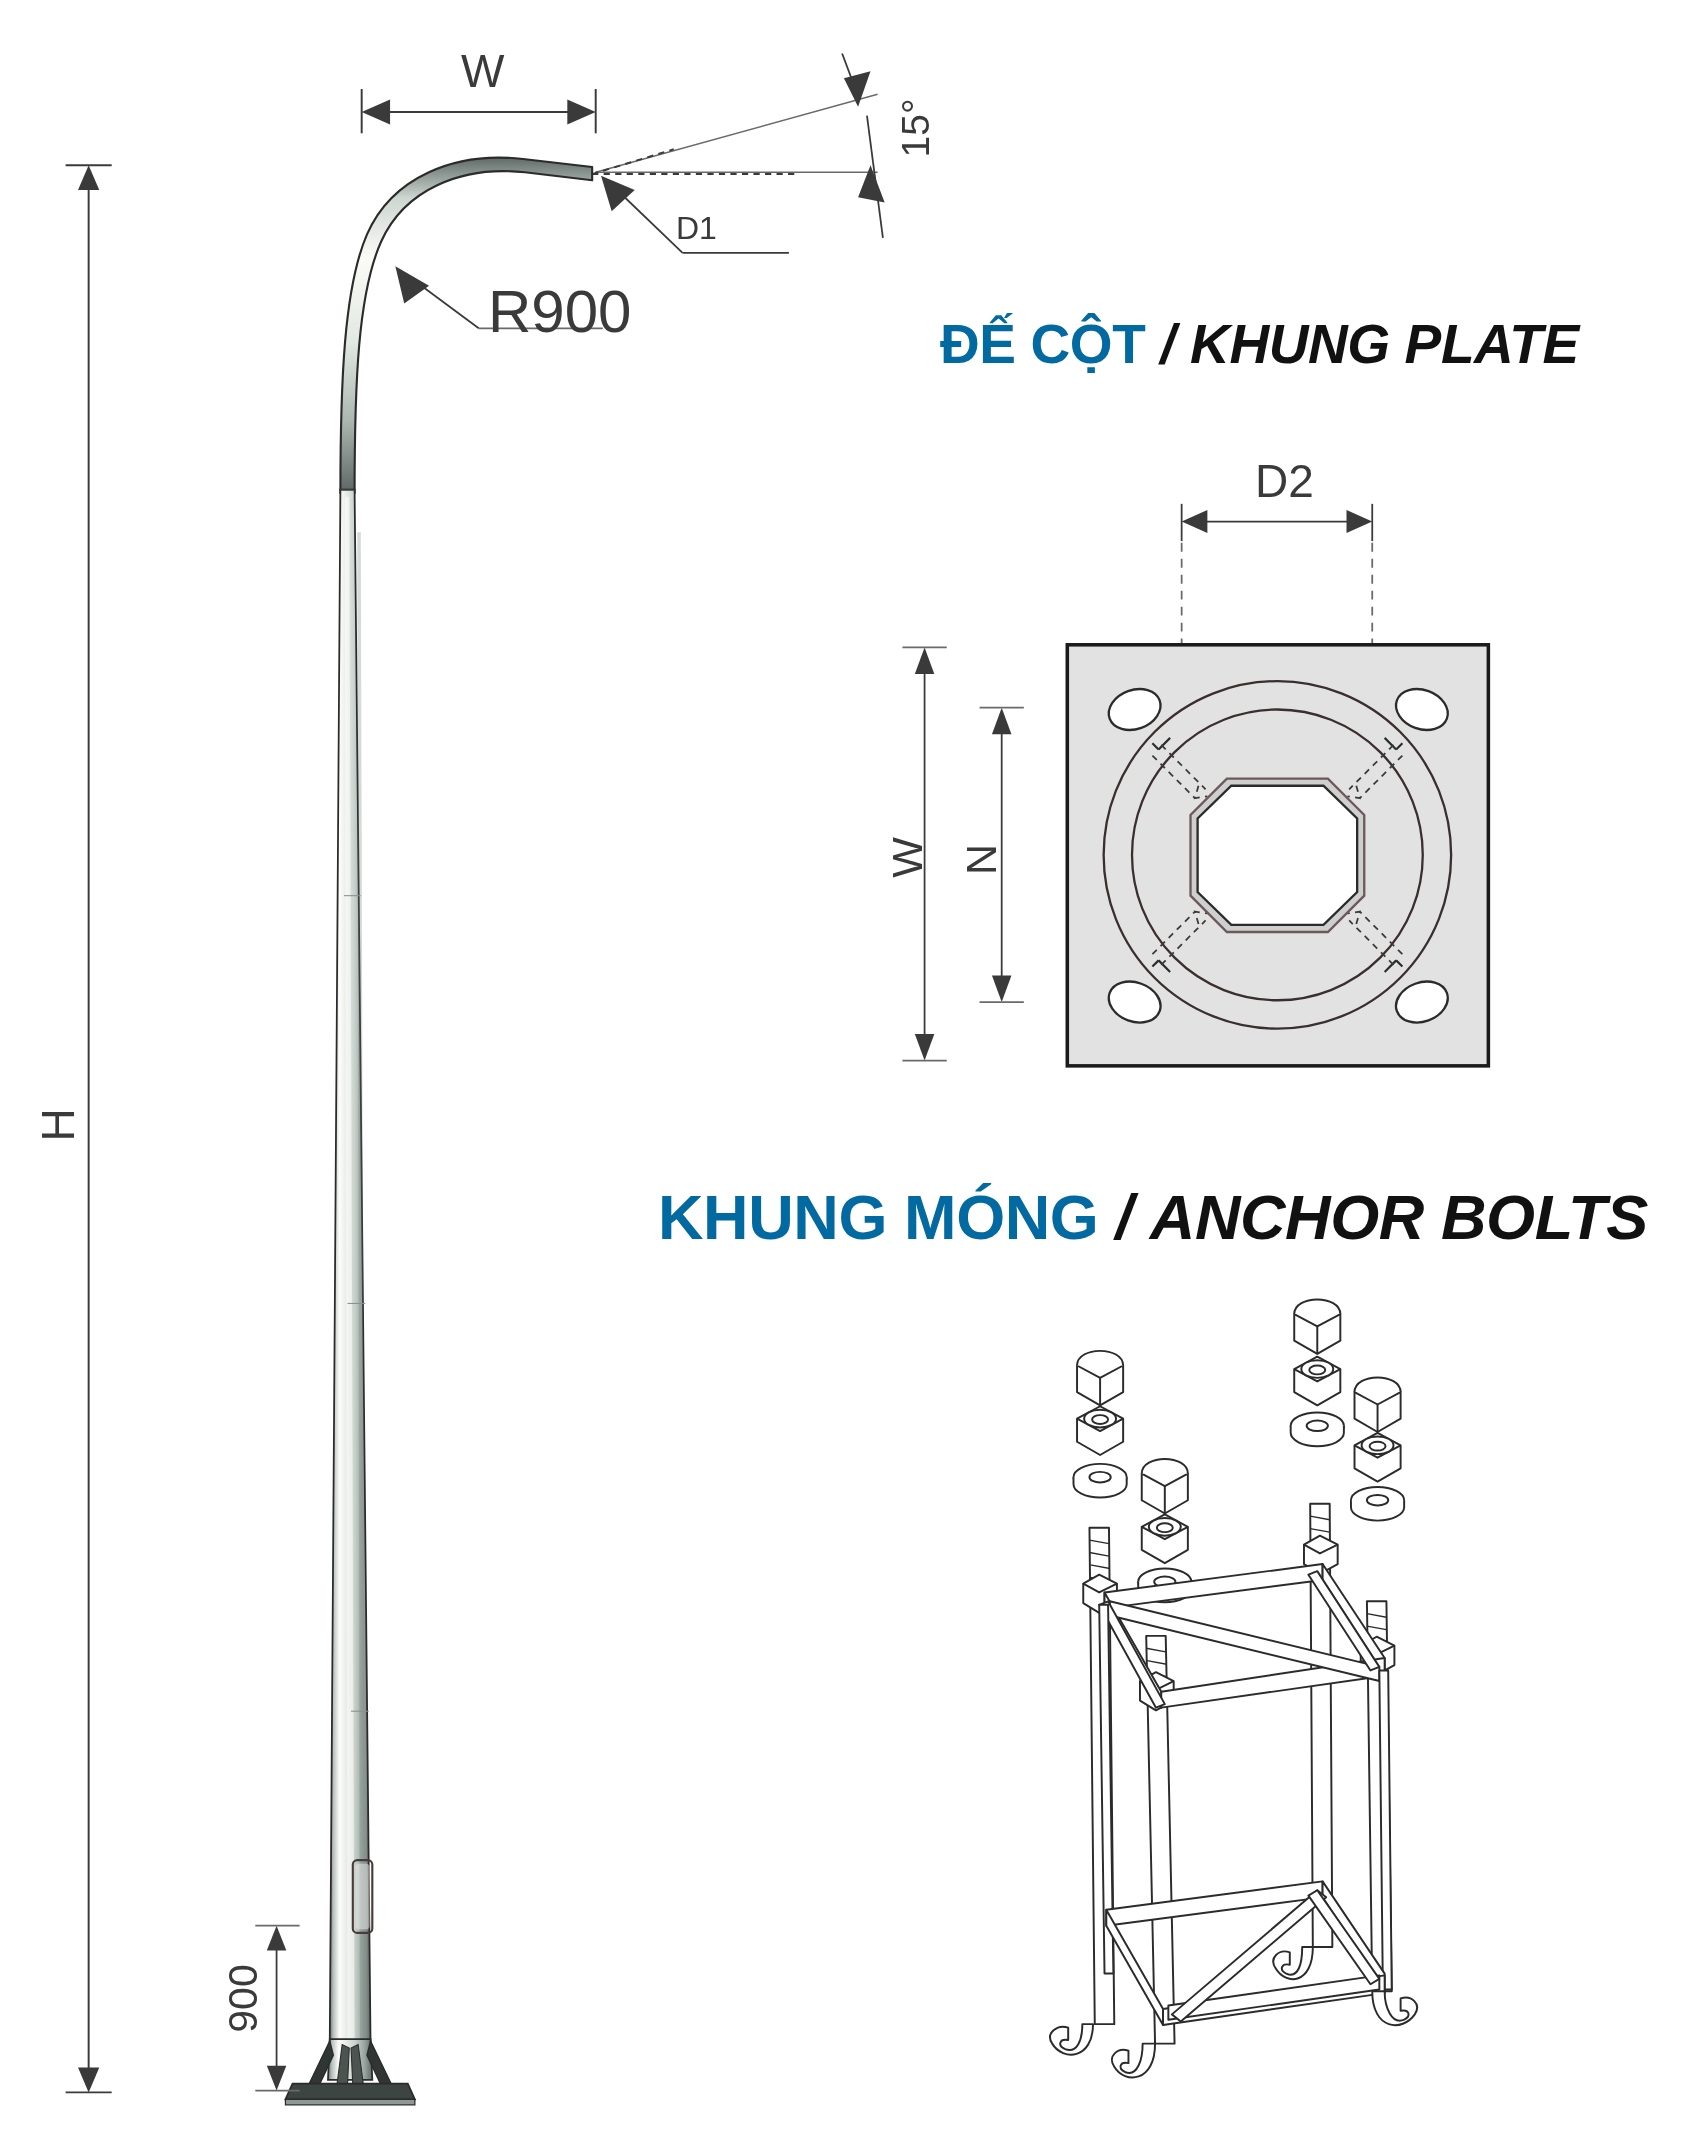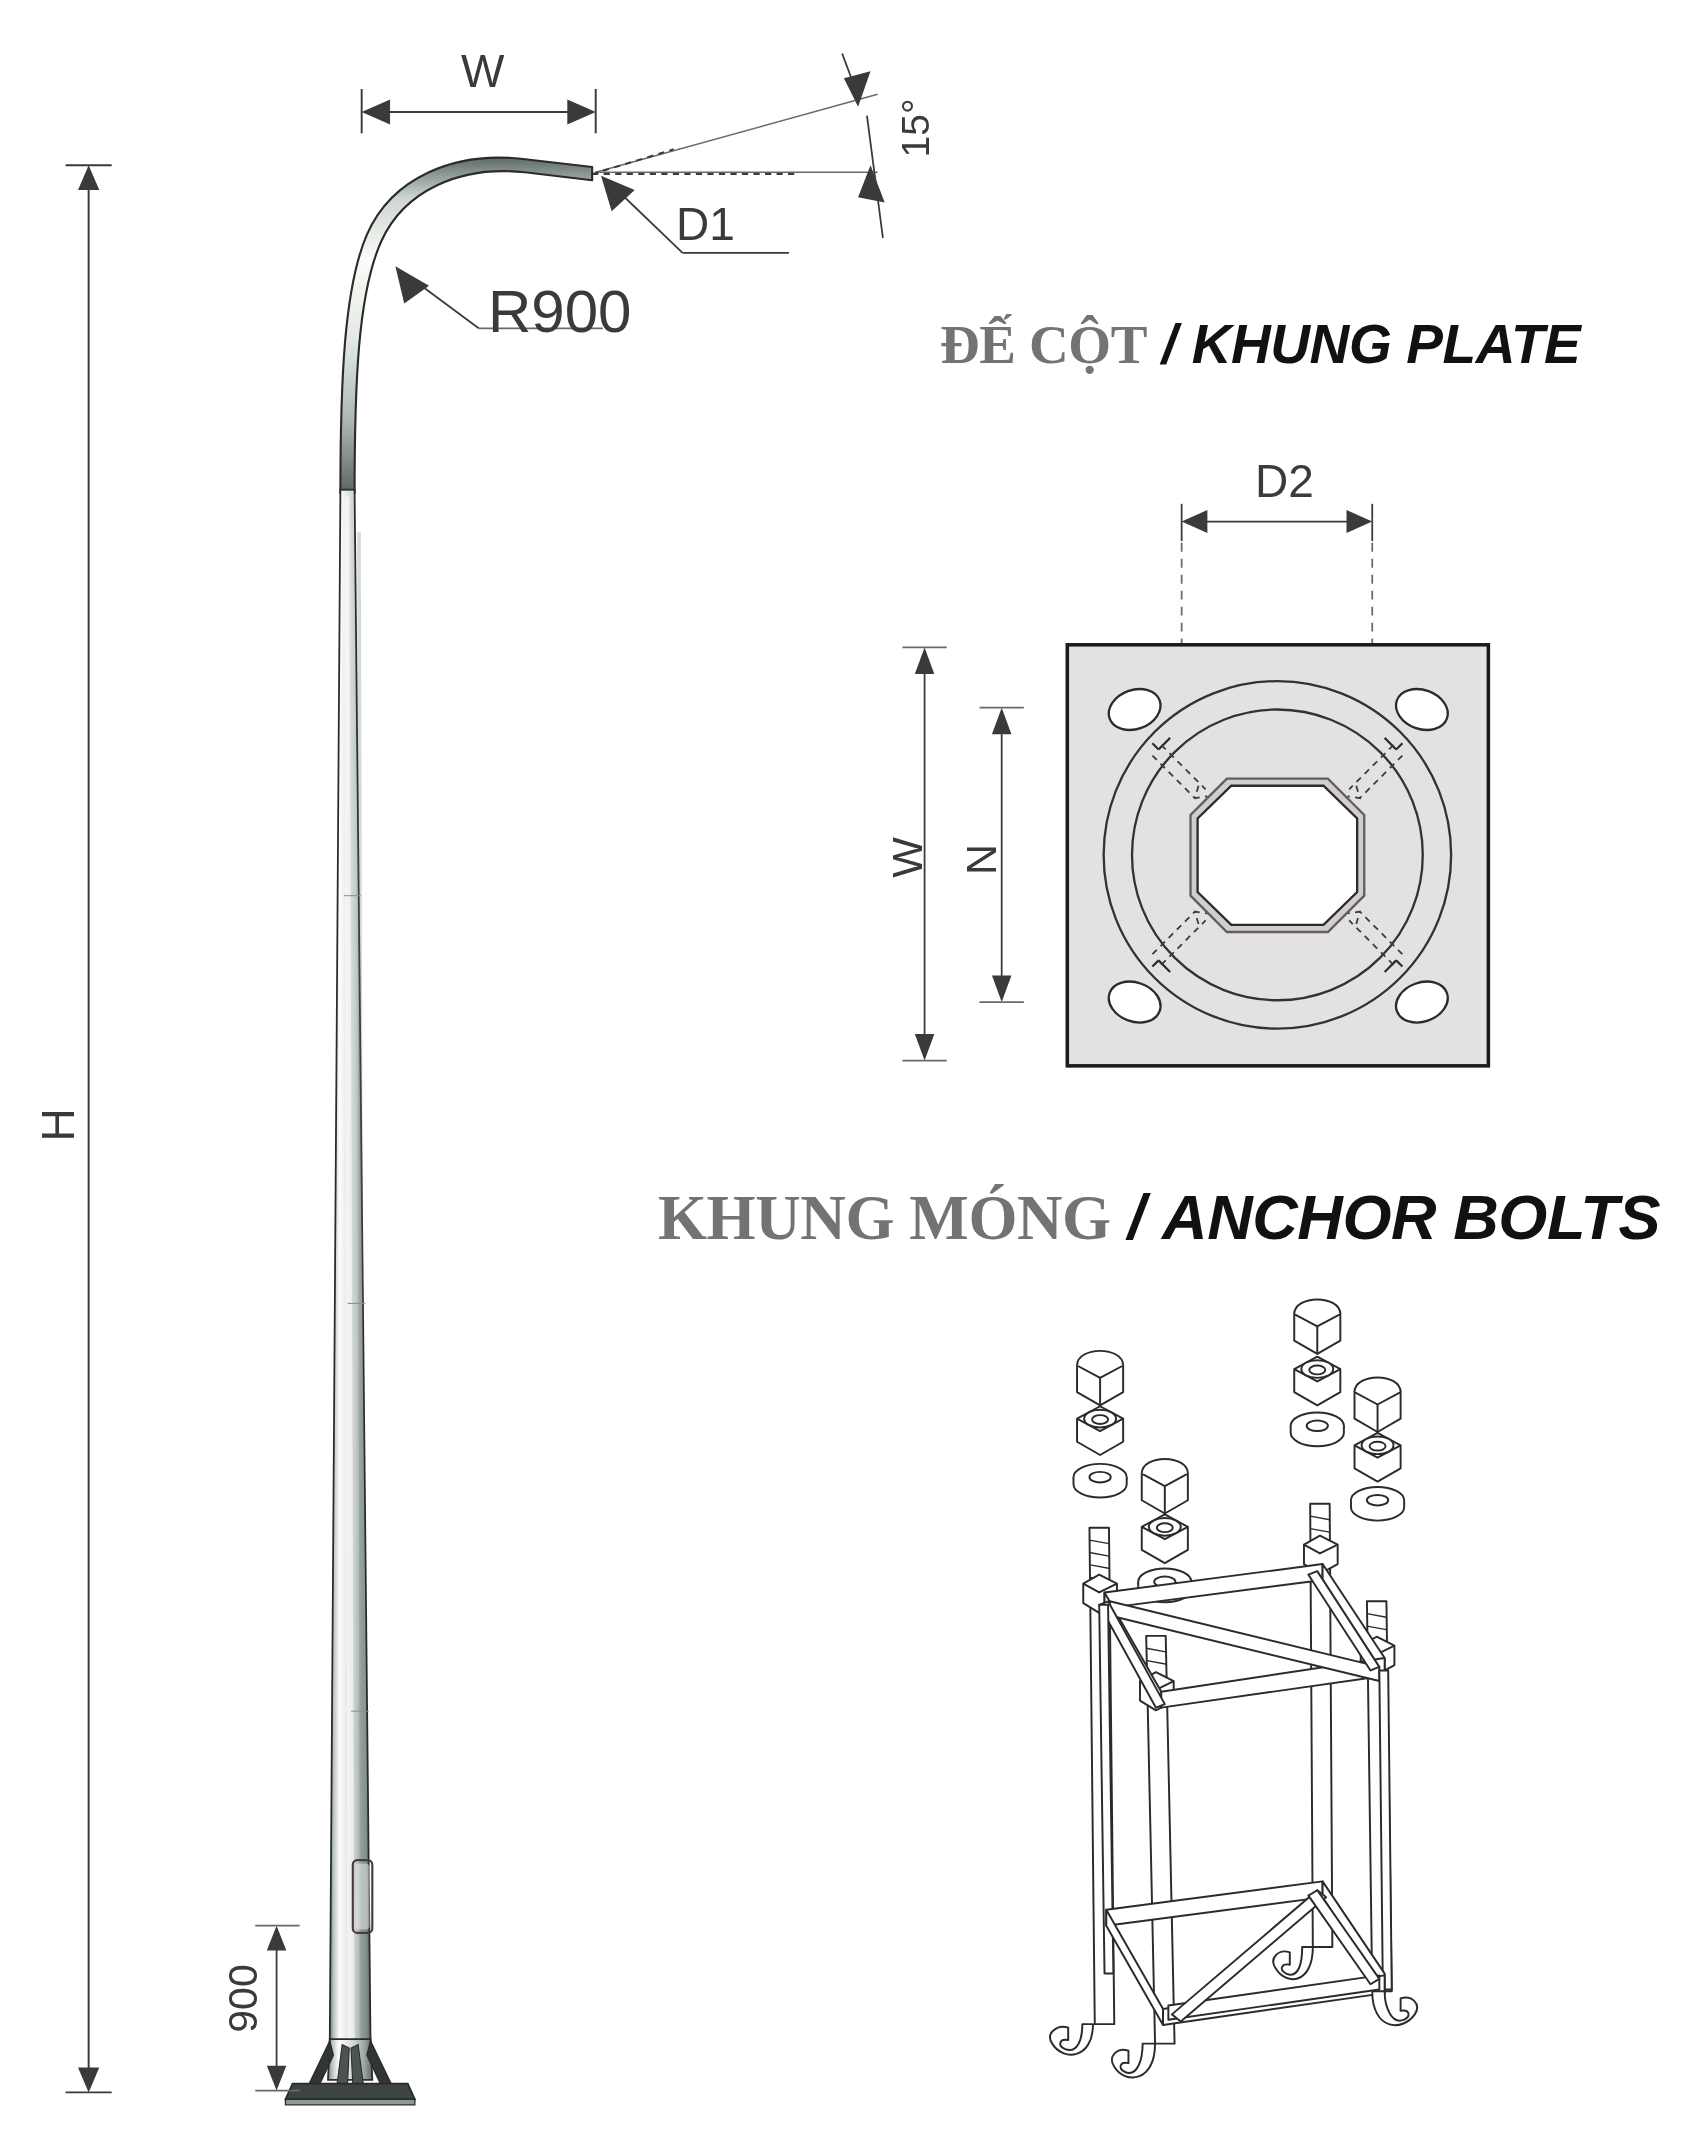--- a/index.html
+++ b/index.html
@@ -15,21 +15,21 @@
     overflow:hidden;
   }
   #page > svg{position:absolute;top:0;left:0;}
 
   .hd{
     position:absolute;
     white-space:nowrap;
     font-weight:700;
     letter-spacing:-0.4px;
   }
-  .hd .vi{color:#737373;font-family:Liberation Serif, serif;}
+  .hd .vi{color:#0369a1;}
   .hd .sep{color:#111;font-weight:700;font-style:italic;}
   .hd .en{color:#111;font-weight:700;font-style:italic;}
 
   #hd-baseplate{left:940px;top:312px;font-size:55px;}
   #hd-anchor{left:658px;top:1181px;font-size:63px;}
 
   .dim{
     position:absolute;
     color:#3a3a3a;
     font-weight:400;
@@ -382,21 +382,21 @@
   <span class="sep">/</span>
   <span class="en">ANCHOR BOLTS</span>
 </div>
 
 <div class="dim rot90" style="left:41px;top:1098px;font-size:46px;">H</div>
 
 <div class="dim" style="left:461px;top:44px;font-size:46px;">W</div>
 
 <div class="dim rot90" style="left:887px;top:106px;font-size:39px;">15°</div>
 
-<div class="dim" style="left:676px;top:197px;font-size:46px;">D1</div>
+<div class="dim" style="left:676px;top:210px;font-size:32px;">D1</div>
 
 <div class="dim" style="left:488px;top:277px;font-size:60px;">R900</div>
 
 <div class="dim rot90" style="left:209px;top:1975px;font-size:41px;">900</div>
 
 <div class="dim" style="left:1241px;top:454px;font-size:46px;margin-left:14px;">D2</div>
 
 <div class="dim rot90" style="left:887px;top:833px;font-size:43px;">W</div>
 
 <div class="dim rot90" style="left:966px;top:835px;font-size:43px;">N</div>

